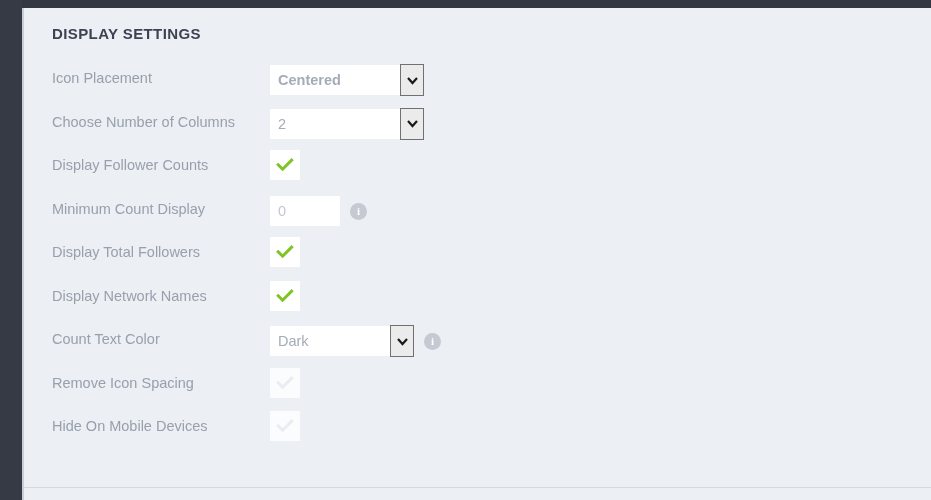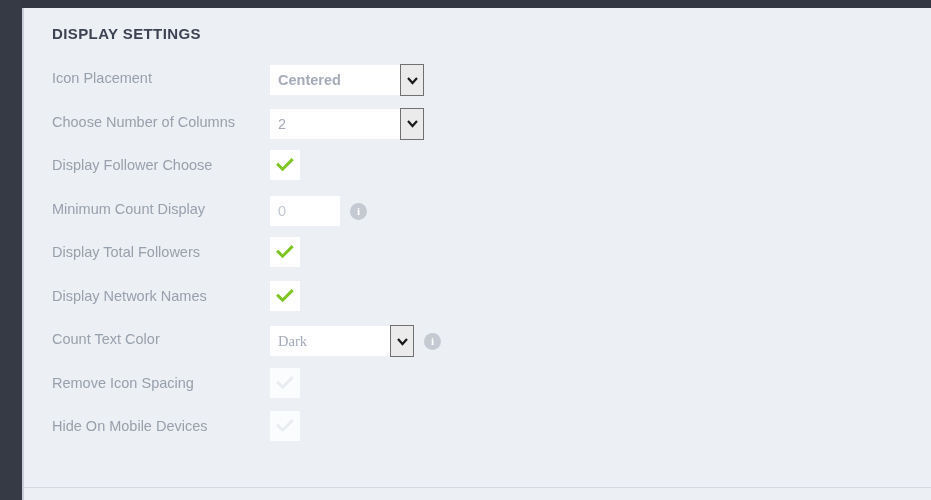--- a/index.html
+++ b/index.html
@@ -122,21 +122,21 @@
     background: #ebebeb;
     border: 1px solid #707070;
     box-sizing: border-box;
     display: flex;
     align-items: center;
     justify-content: center;
   }
   .select-arrow-btn svg { display: block; }
   .sel-wide  { width: 154px; font-weight: bold; }
   .sel-mid   { width: 154px; }
-  .sel-narrow{ width: 144px; font-family: Liberation Serif, serif; }
+  .sel-narrow{ width: 144px; }
 
   
   .checkbox {
     position: relative;
     width: 30px;
     height: 30px;
     background: #ffffff;
     top: 3px;
     display: flex;
     align-items: center;
@@ -218,21 +218,21 @@
               <span class="select-value">2</span>
               <span class="select-arrow-btn">
                 <svg width="13" height="13" viewBox="0 0 13 13">
                   <path d="M2 4 L6.5 9 L11 4" fill="none" stroke="#1a1a1a" stroke-width="2.2" stroke-linecap="butt" stroke-linejoin="miter"></path>
                 </svg>
               </span>
             </div>
           </div>
         </div>
         <div class="row">
-          <div class="row-label">Display Follower Choose</div>
+          <div class="row-label">Display Follower Counts</div>
           <div class="row-control">
             <div class="checkbox">
               <svg width="18" height="18" viewBox="0 0 18 18">
                 <path d="M2.2 8.8 L6.6 13.2 L15.6 4.2" fill="none" stroke="#7dc424" stroke-width="3" stroke-linecap="square" stroke-linejoin="miter"></path>
               </svg>
             </div>
           </div>
         </div>
         <div class="row">
           <div class="row-label">Minimum Count Display</div>

